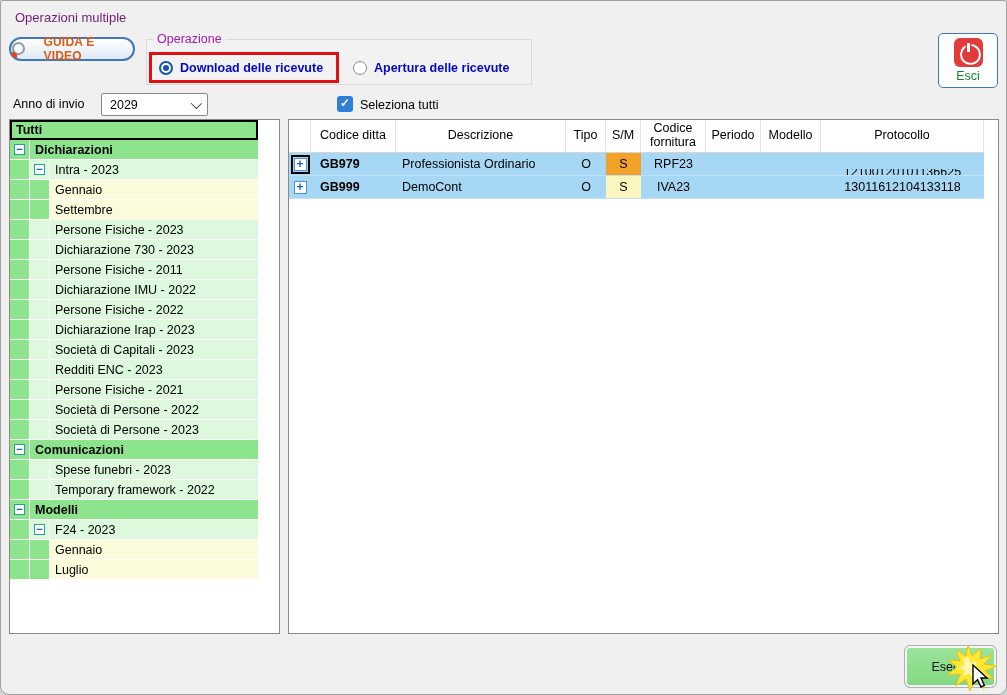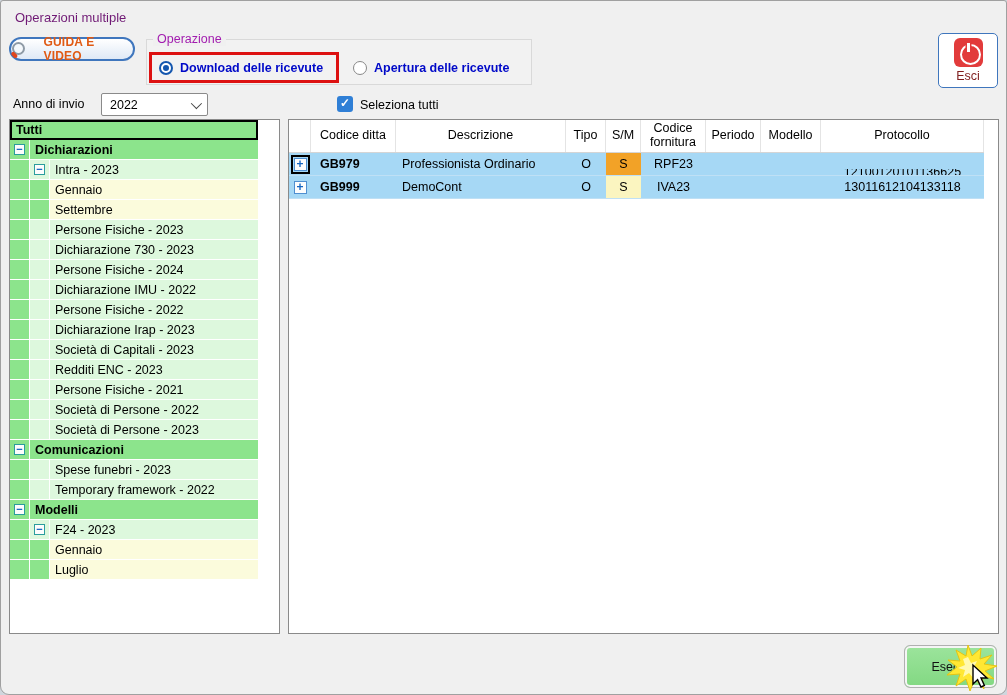--- a/index.html
+++ b/index.html
@@ -43,21 +43,21 @@
 
   
   .esci-btn{ position:absolute; left:937px; top:32px; width:60px; height:55px;
     background:#fff; border:1px solid #3f76bd; border-radius:5px;
     display:flex; flex-direction:column; align-items:center; justify-content:center; gap:2px; cursor:pointer; }
   .esci-icon{ width:29px; height:29px; background:#e23b3b; border-radius:6px; position:relative; }
   .esci-icon::before{ content:""; position:absolute; left:6px; top:6px; width:17px; height:17px;
     border:2.5px solid #fff; border-radius:50%; }
   .esci-icon::after{ content:""; position:absolute; left:13px; top:5px; width:3px; height:9px;
     background:#fff; box-shadow:0 0 0 1.5px #e23b3b; }
-  .esci-btn .label{ font-size:12.5px; color:#7f1d1d; }
+  .esci-btn .label{ font-size:12.5px; color:#15803d; }
 
   
   .anno-label{ position:absolute; left:12px; top:96px; font-size:12.5px;text-align:right; }
   .anno-select{ position:absolute; left:100px; top:92px; width:107px; height:23px;
     background:#fff; border:1px solid #8a8a8a; border-radius:2px;
     display:flex; align-items:center; font-size:12.5px; padding:0 8px; cursor:pointer; }
   .anno-select .chev{ margin-left:auto; width:8px; height:8px; border-right:1.6px solid #444;
     border-bottom:1.6px solid #444; transform:rotate(45deg) translateY(-2px); }
   .chk{ position:absolute; left:336px; top:95px; width:16px; height:16px; background:#2f7fd6;
     border-radius:3px; color:#fff; font-size:12px; font-weight:bold; text-align:center; line-height:15px; cursor:pointer; }
@@ -127,21 +127,21 @@
     <div class="highlight-box"></div>
   </div>
 
   <div class="esci-btn">
     <span class="esci-icon"></span>
     <span class="label">Esci</span>
   </div>
 
   <div class="anno-label">Anno di invio</div>
   <div class="anno-select">
-    <span>2022</span>
+    <span>2029</span>
     <span class="chev"></span>
   </div>
 
   <div class="chk">✓</div>
   <div class="chk-label">Seleziona tutti</div>
 
   <div class="tree-panel">
     <div class="tree-root">Tutti</div>
     <div id="tree-body">
         <div class="tree-row">
@@ -173,21 +173,21 @@
           <div class="tcell cmain lgreen">Persone Fisiche - 2023</div>
         </div>
         <div class="tree-row">
           <div class="tcell c1 green"></div>
           <div class="tcell c2 lgreen"></div>
           <div class="tcell cmain lgreen">Dichiarazione 730 - 2023</div>
         </div>
         <div class="tree-row">
           <div class="tcell c1 green"></div>
           <div class="tcell c2 lgreen"></div>
-          <div class="tcell cmain lgreen">Persone Fisiche - 2024</div>
+          <div class="tcell cmain lgreen">Persone Fisiche - 2011</div>
         </div>
         <div class="tree-row">
           <div class="tcell c1 green"></div>
           <div class="tcell c2 lgreen"></div>
           <div class="tcell cmain lgreen">Dichiarazione IMU - 2022</div>
         </div>
         <div class="tree-row">
           <div class="tcell c1 green"></div>
           <div class="tcell c2 lgreen"></div>
           <div class="tcell cmain lgreen">Persone Fisiche - 2022</div>

